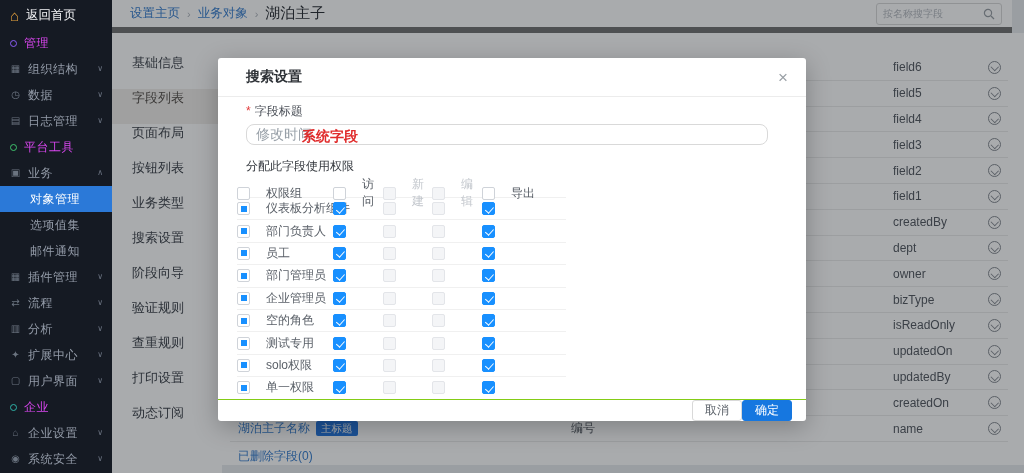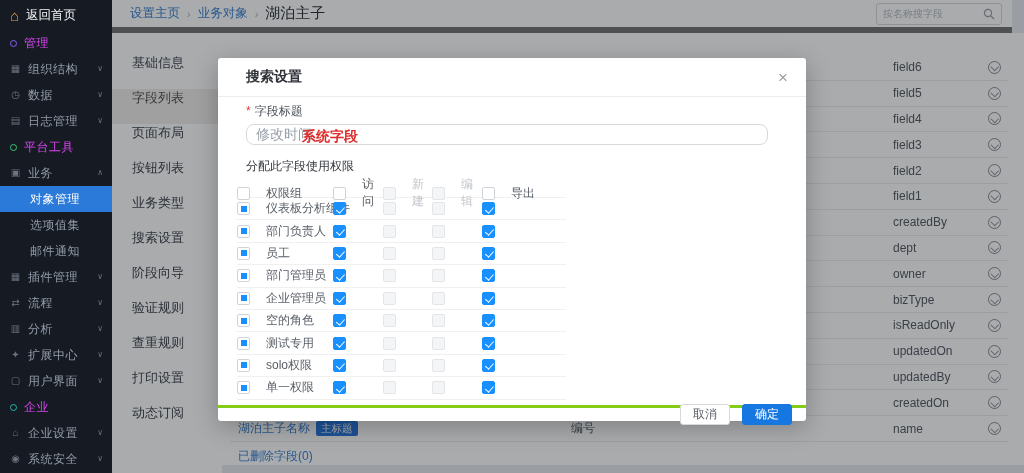--- a/index.html
+++ b/index.html
@@ -78,21 +78,21 @@
   .p-name{color:#5a6068;white-space:nowrap}
   .p-head-lbl{color:#555b63}
   .p-head-lbl.dim{color:#c3c7cd}
   .cb{width:13px;height:13px;border-radius:2px;position:relative;display:inline-block;flex:0 0 auto;cursor:pointer}
   .cb-unchecked{background:#fff;border:1px solid #cfd3d9}
   .cb-disabled{background:#f4f5f7;border:1px solid #e3e5e9}
   .cb-checked{background:var(--cb);border:1px solid var(--cb)}
   .cb-checked::after{content:"";position:absolute;left:4px;top:1.5px;width:3.5px;height:7px;border:solid #fff;border-width:0 1.5px 1.5px 0;transform:rotate(42deg)}
   .cb-indeterminate{background:#fff;border:1px solid #cfd3d9}
   .cb-indeterminate::after{content:"";position:absolute;left:2.5px;top:2.5px;right:2.5px;bottom:2.5px;background:var(--cb)}
-  #modal-footer{position:absolute;left:0;right:0;bottom:0;height:16px;border-top:3px solid #84cc16;display:flex;align-items:center;justify-content:flex-end;gap:12px;padding-right:14px}
+  #modal-footer{position:absolute;left:0;right:0;bottom:0;height:22px;border-top:1px solid #84cc16;display:flex;align-items:center;justify-content:flex-end;gap:0;padding-right:14px}
   .btn{height:21px;border-radius:3px;font-size:12px;display:flex;align-items:center;padding:0 12px;cursor:pointer}
   #btn-cancel{background:#fff;border:1px solid #d9d9d9;color:#5a6068}
   #btn-ok{background:var(--primary);border:1px solid var(--primary);color:#fff}
 </style>
 </head>
 <body>
 
 <div id="stage">
 
   <div id="sidebar">

